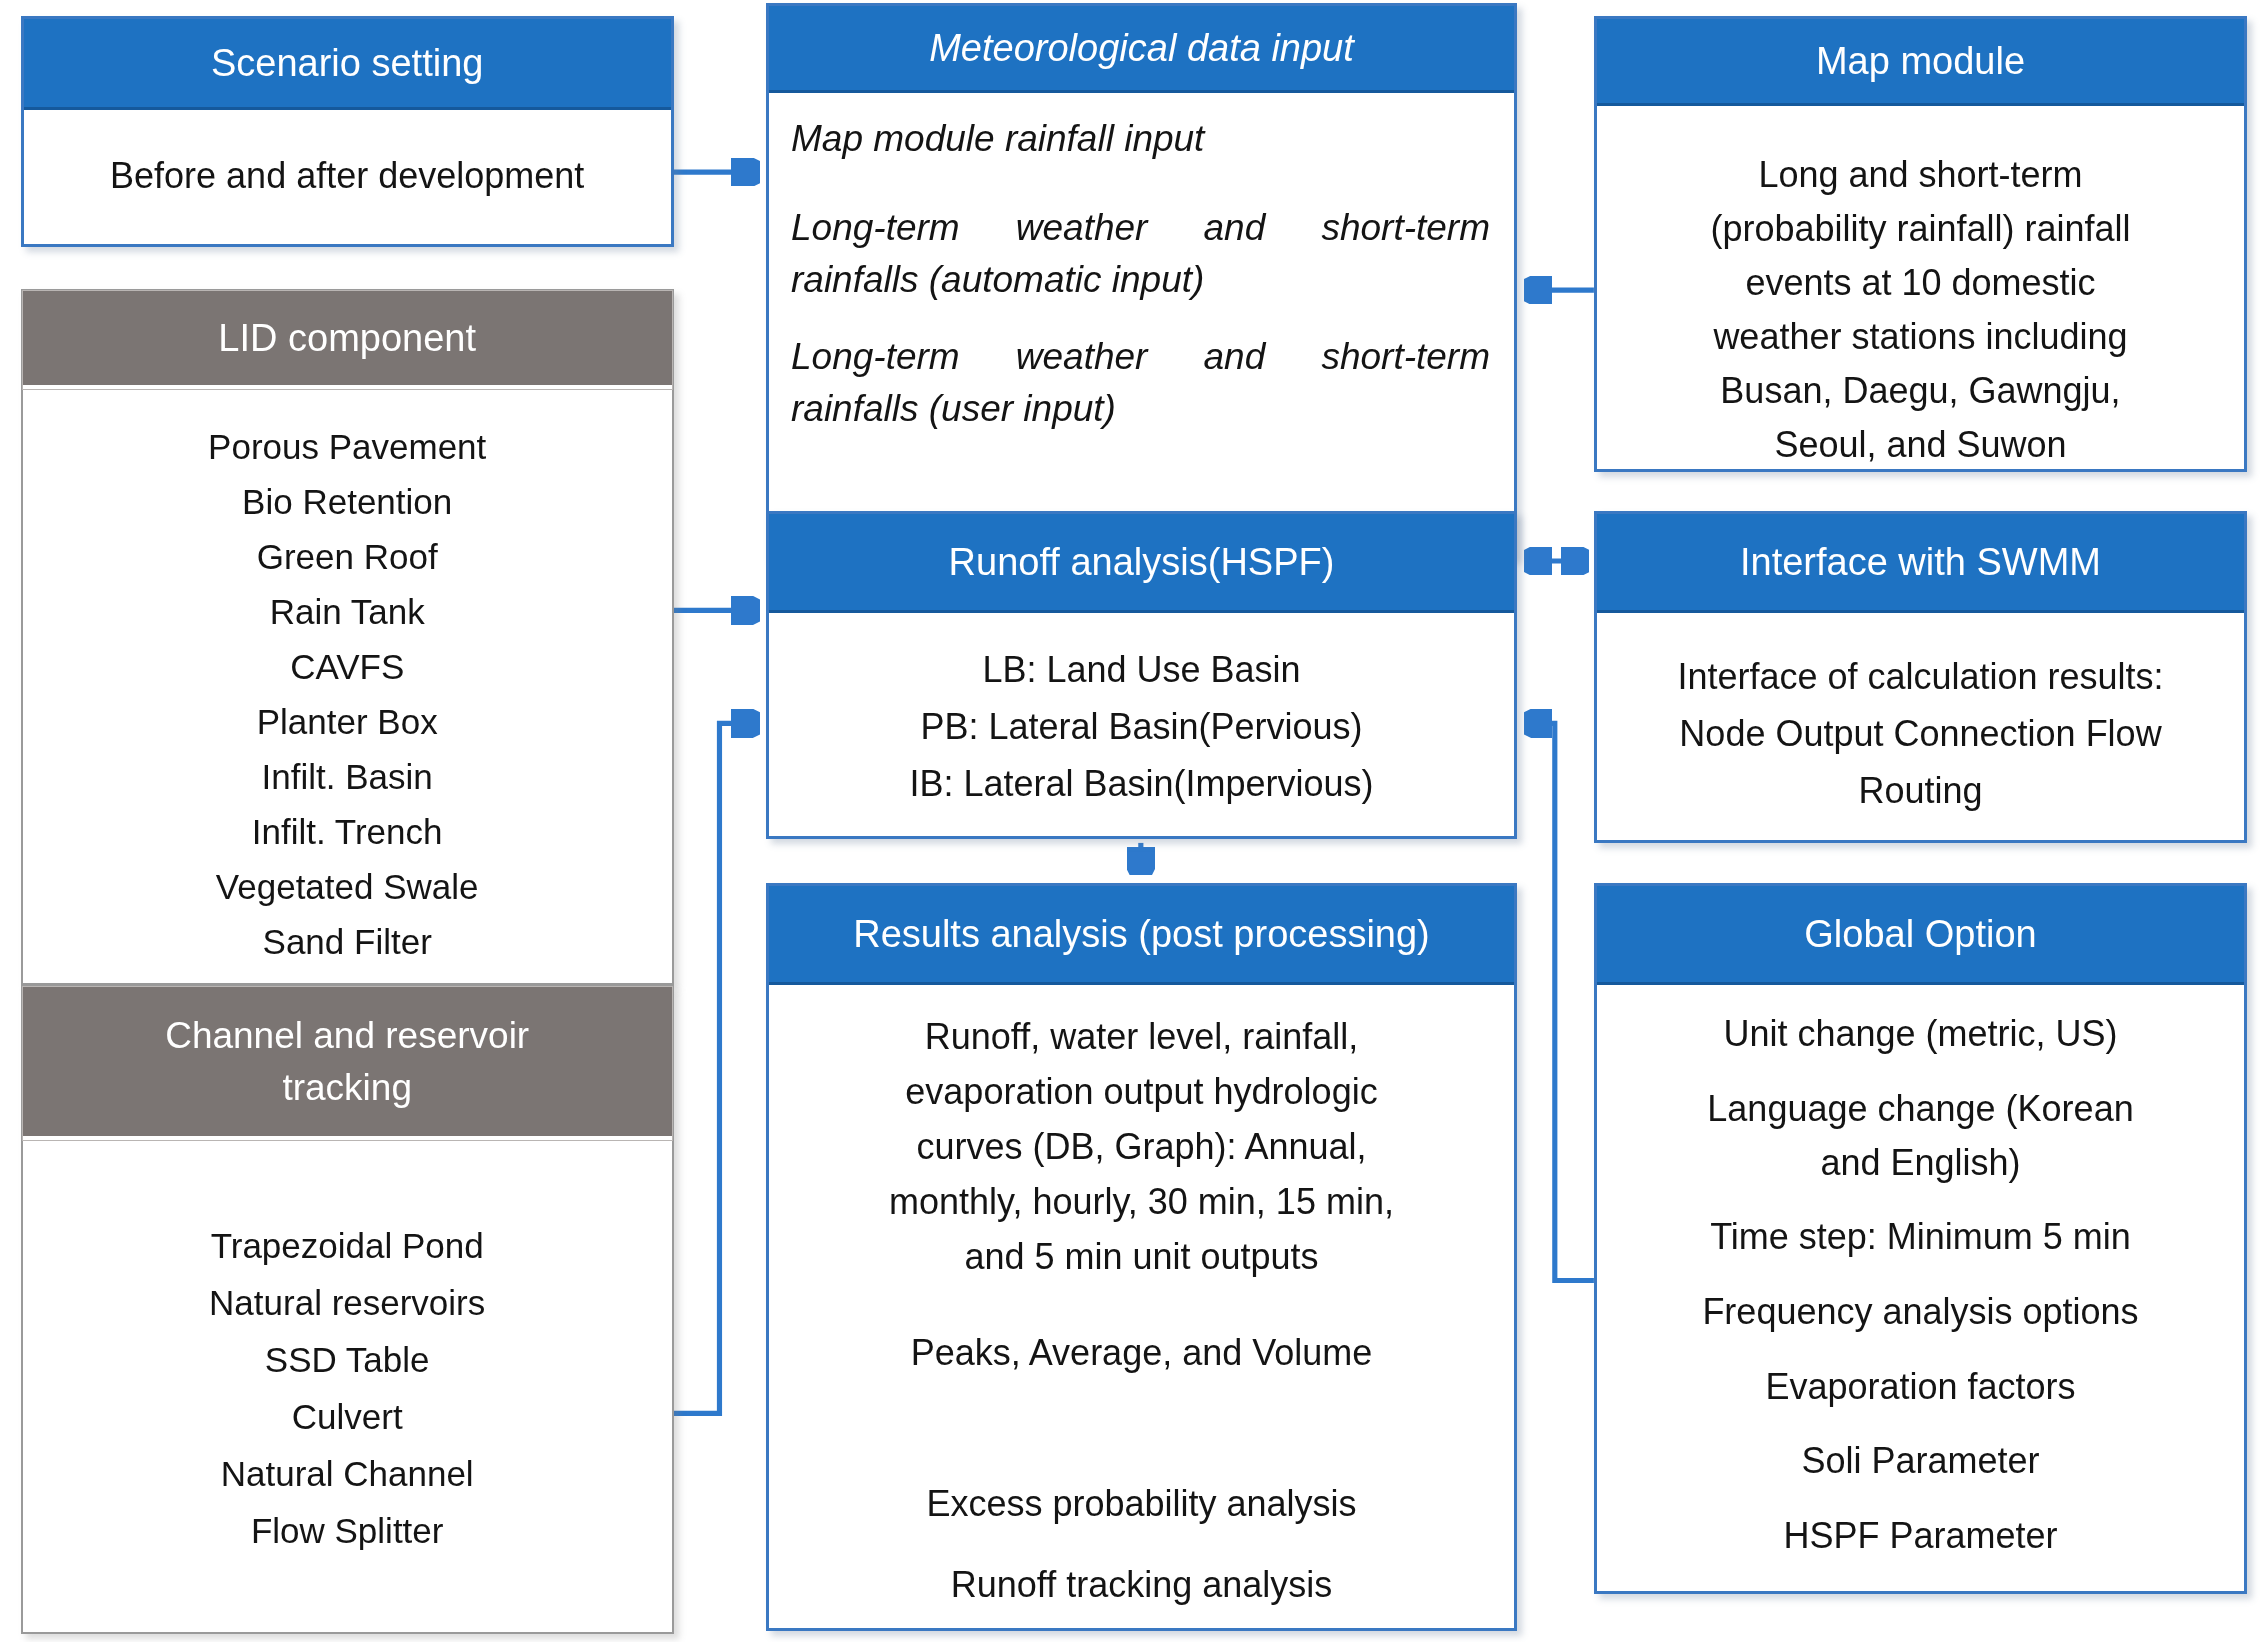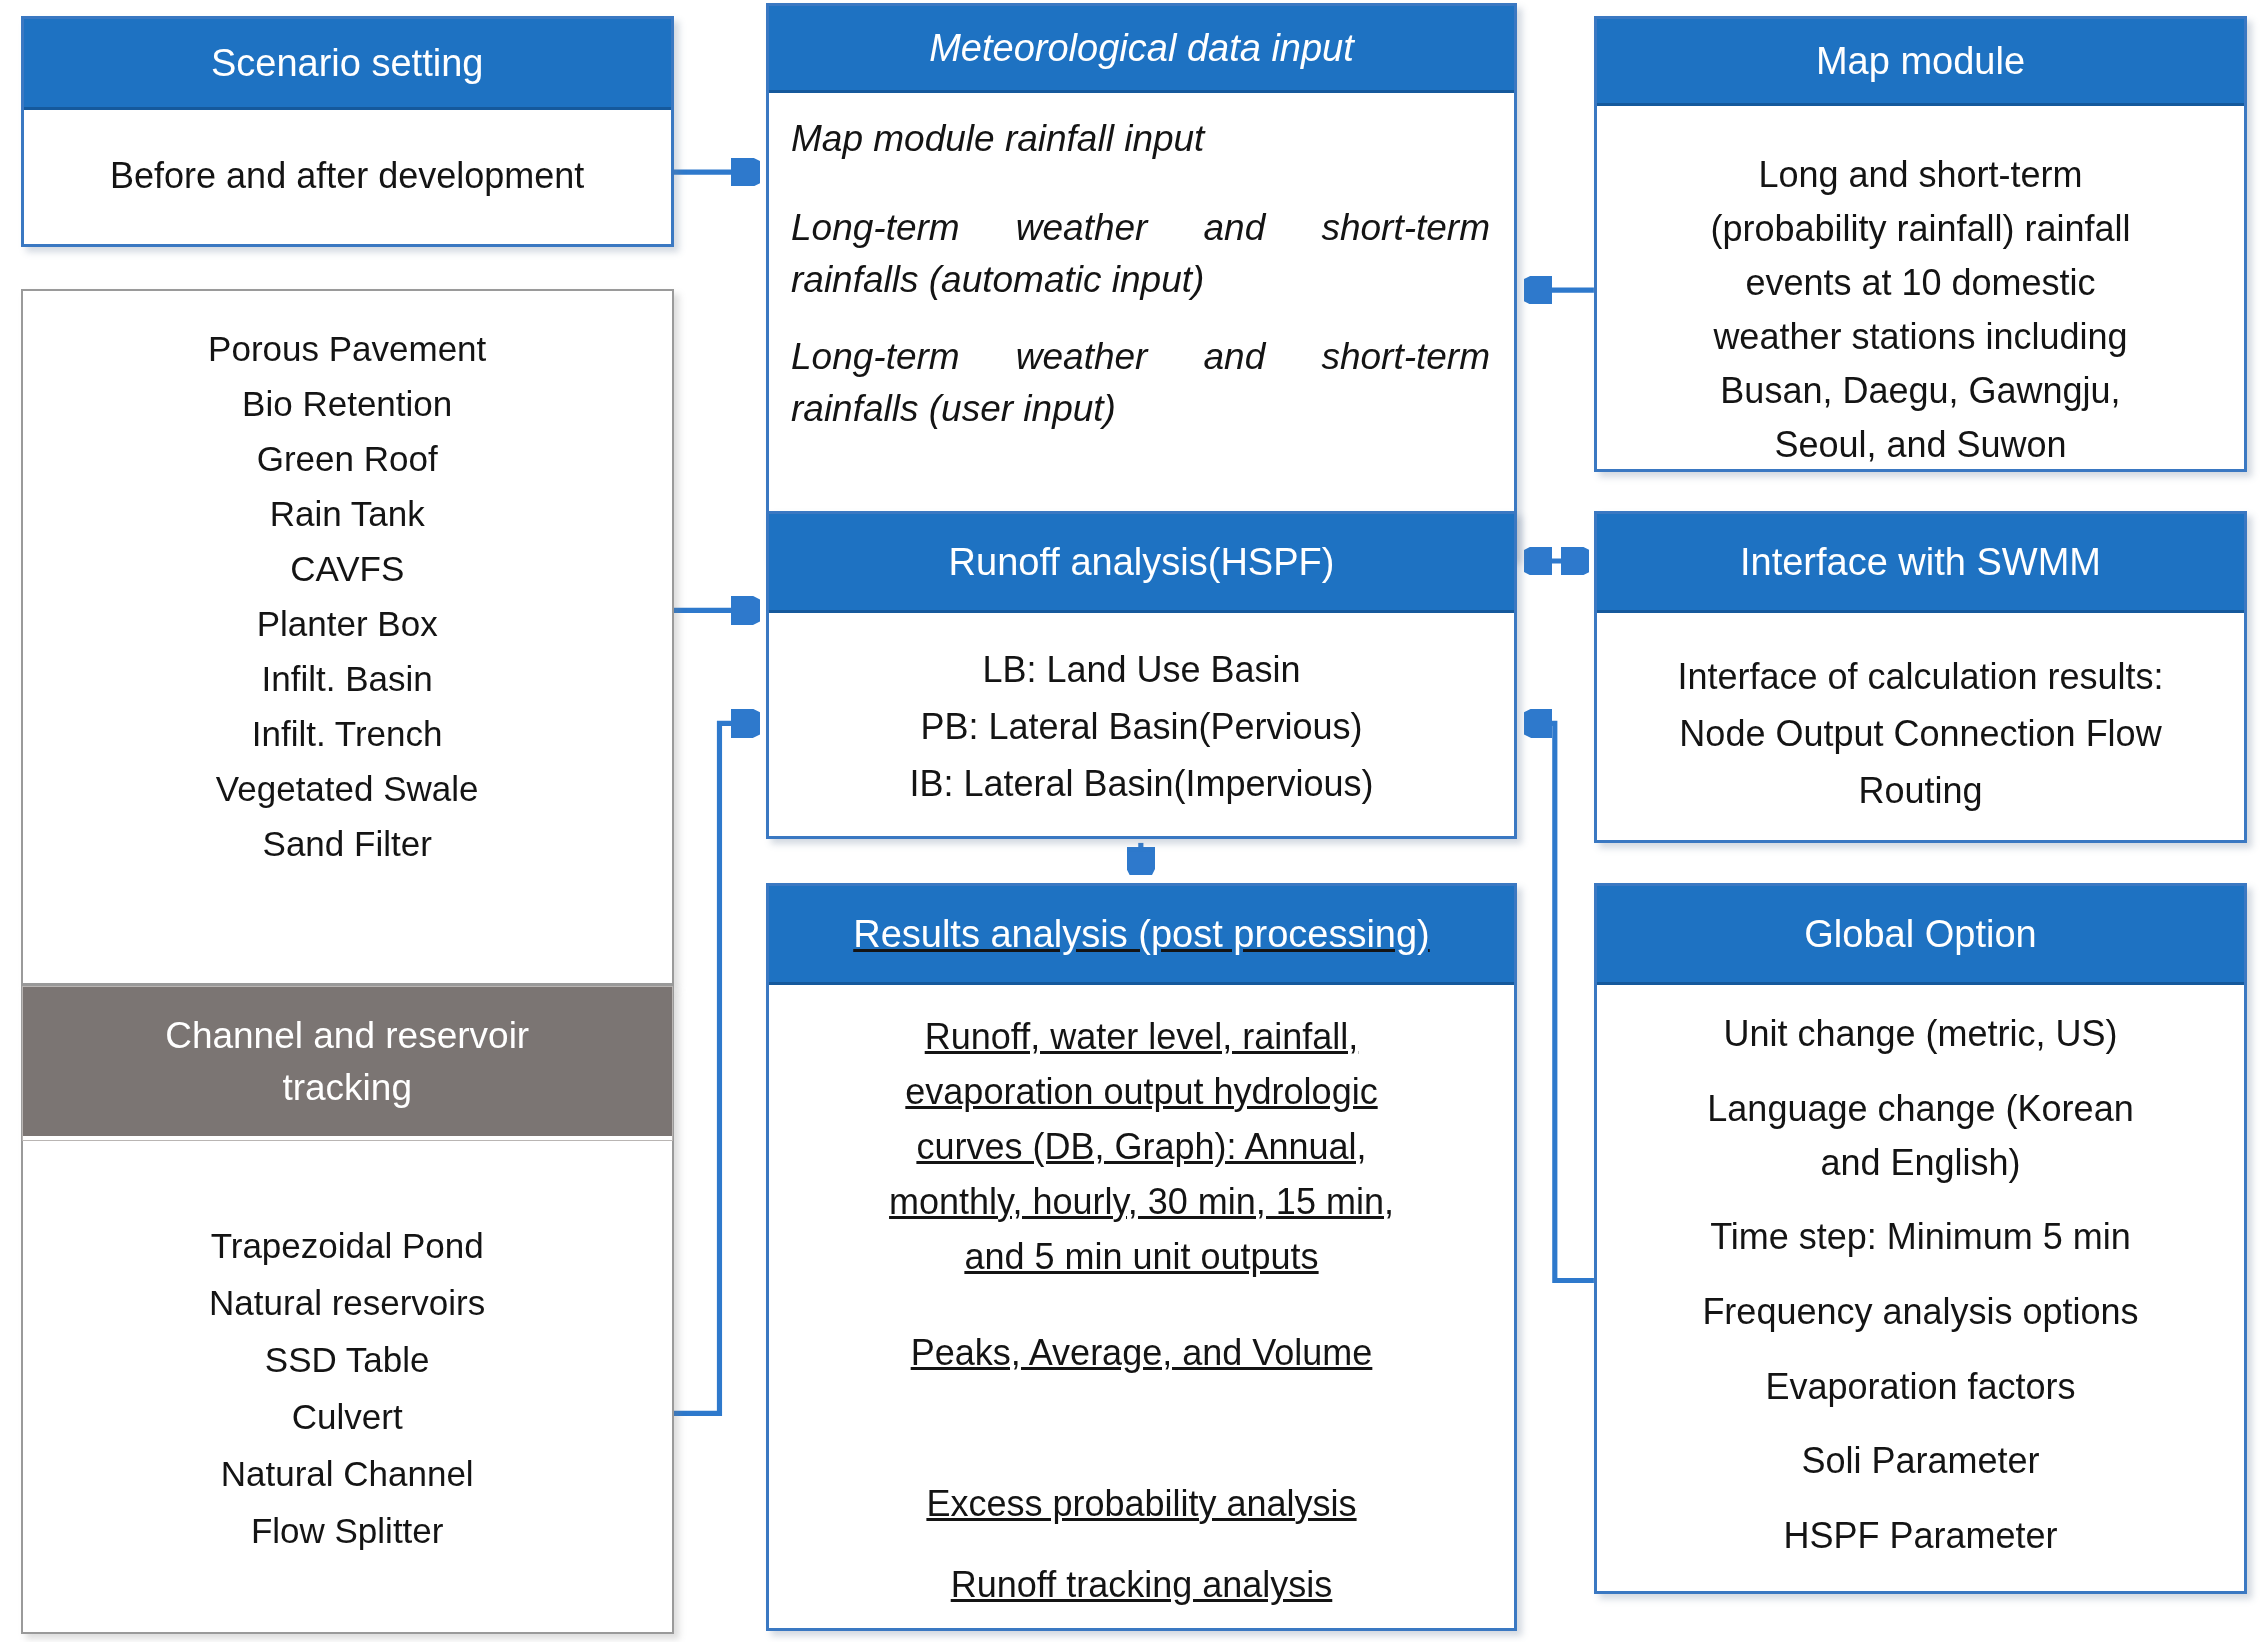--- a/index.html
+++ b/index.html
@@ -51,21 +51,21 @@
   
   #met{left:766px;top:3px;width:751px;height:556px;font-style:italic;}
   #met .hdr{height:87px;}
   #met .body-area{padding:22px 24px 0 22px;font-size:37px;}
   #met .p1{line-height:47px;margin-bottom:40px;}
   #met .p{line-height:52px;margin-bottom:25px;}
   #runoff{left:766px;top:511px;width:751px;height:328px;}
   #runoff .hdr{height:99px;}
   #runoff .body-area{padding-top:28px;font-size:36px;}
   #runoff .item{line-height:57px;text-align:center;}
-  #results{left:766px;top:883px;width:751px;height:748px;text-decoration:underline;}
+  #results{left:766px;top:883px;width:751px;height:748px;}
   #results .hdr{height:99px;}
   #results .body-area{padding-top:23.6px;font-size:36px;}
   #results .pl{line-height:55px;text-align:center;}
   #results .peaks{margin-top:41px;}
   #results .excess{margin-top:96px;}
   #results .rfreq{margin-top:26.6px;}
 
   
   #map{left:1594px;top:16px;width:653px;height:456px;}
   #map .hdr{height:87px;}
@@ -102,20 +102,23 @@
 <div class="box blue" id="scenario">
   <div class="hdr blue">
     <span>Scenario setting</span>
   </div>
   <div class="body-area vcenter">
     <span>Before and after development</span>
   </div>
 </div>
 
 <div class="box gray" id="lid">
+  <div class="hdr gray">
+    <span>LID component</span>
+  </div>
   <div class="body-area">
     <div class="item">Porous Pavement</div>
     <div class="item">Bio Retention</div>
     <div class="item">Green Roof</div>
     <div class="item">Rain Tank</div>
     <div class="item">CAVFS</div>
     <div class="item">Planter Box</div>
     <div class="item">Infilt. Basin</div>
     <div class="item">Infilt. Trench</div>
     <div class="item">Vegetated Swale</div>

